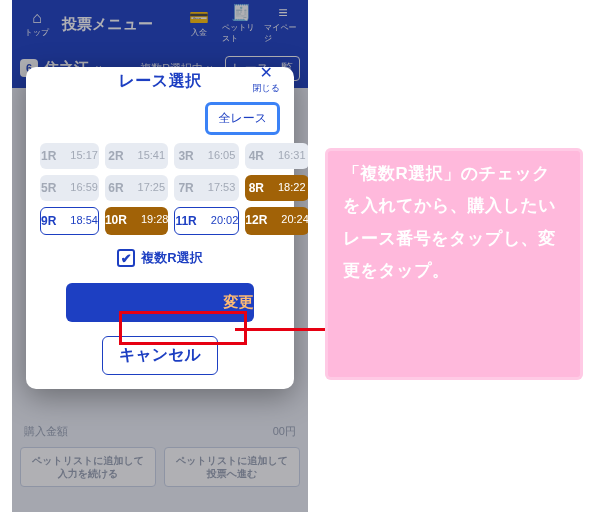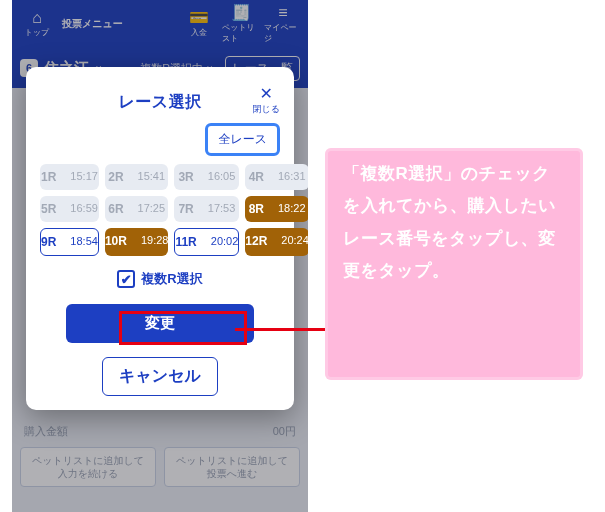--- a/index.html
+++ b/index.html
@@ -9,58 +9,58 @@
 
   
   .phone { position: absolute; left: 12px; top: 0; width: 296px; height: 512px; overflow: hidden; background:#eef2f8; }
 
   .appbar {
     height: 48px; background: #1d3fc2; color: #fff;
     display: flex; align-items: center; padding: 0 6px; gap: 4px;
   }
   .appbar .icon-cell { width: 38px; display:flex; flex-direction:column; align-items:center; justify-content:center; font-size:8px; gap:1px; }
   .appbar .icon-cell .glyph { font-size:16px; line-height:1; }
-  .appbar .title { flex: 0 0 auto; font-size: 10px; font-weight: 600; margin-left:2px; margin-right:auto; }
+  .appbar .title { flex: 0 0 auto; font-size: 15px; font-weight: 600; margin-left:2px; margin-right:auto; }
 
   .subbar {
     height: 40px; background: #1d3fc2; color:#fff;
     display:flex; align-items:center; padding:0 8px; gap:6px;
   }
   .venue-chip { display:flex; align-items:center; gap:6px; }
   .venue-chip .num { background:#fff; color:#1d3fc2; border-radius:4px; width:18px; height:18px; font-size:11px; display:flex; align-items:center; justify-content:center; font-weight:700;}
   .venue-chip .vname { font-size:15px; font-weight:700; }
   .chev-down { font-size:10px; }
   .sub-status { font-size:11px; margin-left:auto; opacity:.9; display:flex; align-items:center; gap:3px;}
   .race-list-btn {
     margin-left:6px; border:1px solid #fff; border-radius:4px; padding:3px 6px;
     font-size:12px; color:#fff; display:flex; align-items:center; gap:3px;
   }
 
   .phone-faded {
     filter: blur(.3px);
     padding: 8px; color:#9aa3b4; font-size:11px;
     display:flex; flex-direction:column; gap:8px;
   }
-  .fade-row { display:flex; gap:8px; }
+  .fade-row { display:flex; gap:8px;font-weight:bold; }
   .fade-btn {
     flex:1; border:1px solid #cbd4e6; background:#fff; border-radius:4px;
     padding:6px 4px; text-align:center; font-size:10px; line-height:1.3;
   }
   .fade-line { display:flex; justify-content:space-between; padding:0 4px; }
 
   
   .backdrop {
     position:absolute; inset:0; background:rgba(30,30,40,.35);
   }
 
   
   .modal {
     position:absolute; left:14px; right:14px; top:67px;
     background:#fff; border-radius:10px; box-shadow:0 8px 30px rgba(0,0,0,.35);
-    padding:21px 14px 14px;
+    padding:0 14px 14px;
   }
   .modal-header { position:relative; text-align:center; padding:4px 0 10px; }
   .modal-title { color:#1d3fc2; font-size:16px; font-weight:700; letter-spacing:.5px;}
   .close-col { position:absolute; right:0; top:-2px; display:flex; flex-direction:column; align-items:center; color:#1d3fc2; font-size:9px; gap:1px;}
   .close-col .x { font-size:16px; line-height:1; }
 
   .all-races-row { display:flex; justify-content:flex-end; margin-bottom:8px; }
   .all-races {
     border:3px solid #3b82f6; color:#1d3fc2; background:#fff;
     border-radius:6px; padding:5px 10px; font-size:12px; font-weight:400;
@@ -83,22 +83,22 @@
     display:flex; align-items:center; gap:6px; color:#1d3fc2; font-size:13px; font-weight:600;
     padding:4px 8px;
   }
   .cbx {
     width:18px; height:18px; border:2px solid #1d3fc2; border-radius:3px;
     display:flex; align-items:center; justify-content:center; background:#fff;
   }
   .cbx .chk { font-size:13px; color:#1d3fc2; line-height:1; }
 
   .change-btn {
-    display:block; width:78%; margin:8px auto 14px; background:#1d3fc2; color:#ffffff;
-    border:none; border-radius:6px; padding:10px 0; font-size:15px; font-weight:700;
+    display:block; width:78%; margin:8px auto 14px; background:#1d3fc2; color:#fdba74;
+    border:none; border-radius:6px; padding:10px 0; font-size:15px; font-weight:700;text-align:right;
   }
   .cancel-btn {
     display:block; width:48%; margin:0 auto; background:#fff; color:#1d3fc2;
     border:1px solid #1d3fc2; border-radius:6px; padding:8px 0; font-size:16px; font-weight:600;
   }
 
   
   .red-box {
     position:absolute; border:3px solid #e60012; pointer-events:none;
     left:107px; top:311px; width:128px; height:34px;

